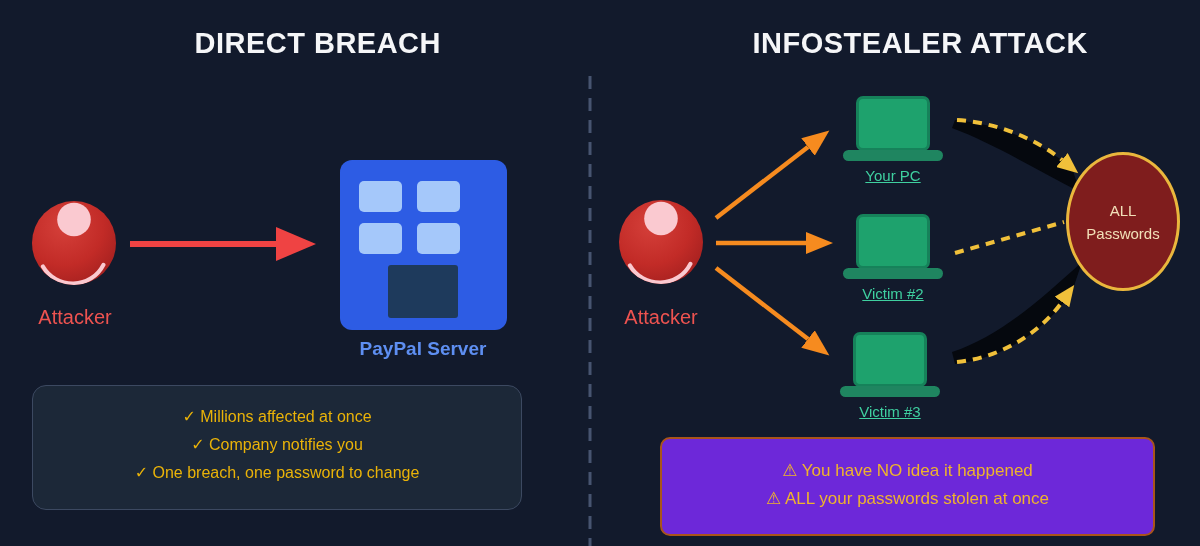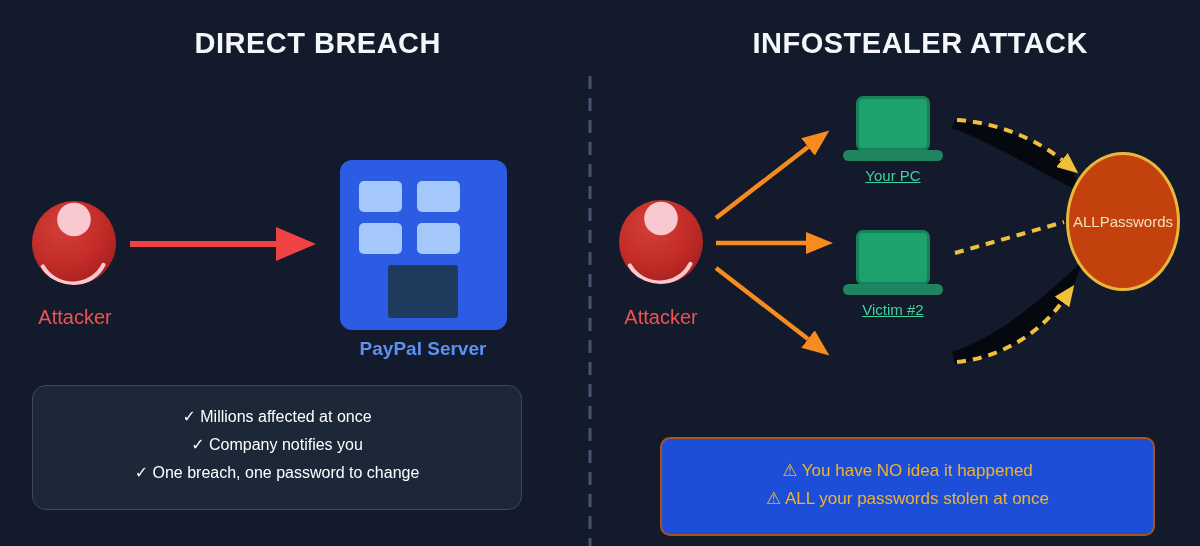--- a/index.html
+++ b/index.html
@@ -41,51 +41,51 @@
     position:absolute;left:323px;top:338px;width:200px;text-align:center;
     font-size:19px;font-weight:bold;color:#5e8ff2;z-index:1;
   }
 
   .info-box{
     position:absolute;left:32px;top:385px;width:490px;height:125px;
     background:#1c2838;border:1.5px solid #3c4961;border-radius:14px;
     box-sizing:border-box;padding-top:17px;z-index:1;
   }
   .info-line{
-    text-align:center;font-size:16px;line-height:28px;color:#ffffff;
+    text-align:center;font-size:16px;line-height:28px;color:#eab308;
   }
 
   .laptop{position:absolute;width:100px;height:90px;z-index:1;}
   .laptop1{left:843px;top:96px;}
-  .laptop2{left:843px;top:214px;margin-top:16px;}
+  .laptop2{left:843px;top:214px;}
   .laptop3{left:840px;top:332px;}
   .lscreen{
     position:absolute;left:13px;top:0;width:68px;height:49px;
     background:#1ea26d;border:3px solid #16825a;border-radius:7px;
   }
   .lbase{
     position:absolute;left:0;top:54px;width:100px;height:11px;
     background:#1f8560;border-radius:6px;
   }
   .vlabel{
     position:absolute;left:0;top:71px;width:100px;text-align:center;
     font-size:15px;color:#3fd0a0;text-decoration:underline;
   }
 
   .ellipse{
     position:absolute;left:1066px;top:152px;width:114px;height:139px;
-    background:#c2410c;border:3px solid #eab73d;border-radius:50%;
-    box-sizing:border-box;display:flex;flex-direction:row;
+    background:#7f1d1d;border:3px solid #eab73d;border-radius:50%;
+    box-sizing:border-box;display:flex;flex-direction:column;
     align-items:center;justify-content:center;z-index:1;
     color:#f2e0b8;font-size:15px;line-height:23px;text-align:center;
   }
 
   .warning-box{
     position:absolute;left:660px;top:437px;width:495px;height:99px;
-    background:#1d4ed8;border:2px solid #a9541b;border-radius:10px;
+    background:#6d28d9;border:2px solid #a9541b;border-radius:10px;
     box-sizing:border-box;padding-top:18px;z-index:1;
   }
   .warning-line{
     text-align:center;font-size:17px;line-height:28px;color:#efb42c;
   }
 </style>
 </head>
 <body>
 
 <div class="stage">
@@ -144,20 +144,25 @@
   <div class="laptop laptop1">
     <div class="lscreen"></div>
     <div class="lbase"></div>
     <div class="vlabel">Your PC</div>
   </div>
   <div class="laptop laptop2">
     <div class="lscreen"></div>
     <div class="lbase"></div>
     <div class="vlabel">Victim #2</div>
   </div>
+  <div class="laptop laptop3">
+    <div class="lscreen"></div>
+    <div class="lbase"></div>
+    <div class="vlabel">Victim #3</div>
+  </div>
 
   <div class="ellipse">
     <div>ALL</div>
     <div>Passwords</div>
   </div>
 
   <div class="warning-box">
     <div class="warning-line">⚠ You have NO idea it happened</div>
     <div class="warning-line">⚠ ALL your passwords stolen at once</div>
   </div>

